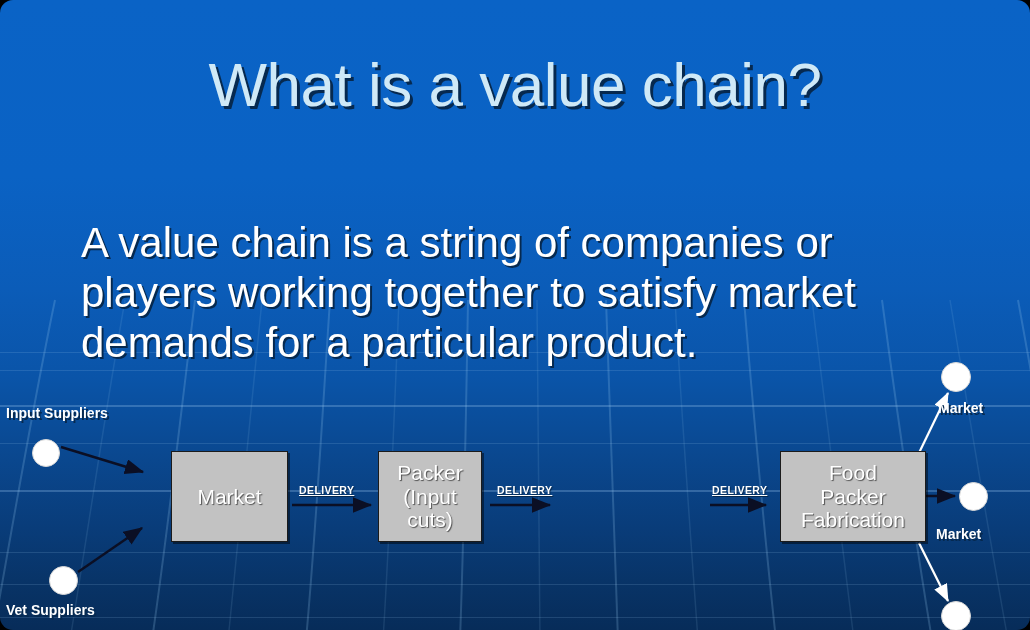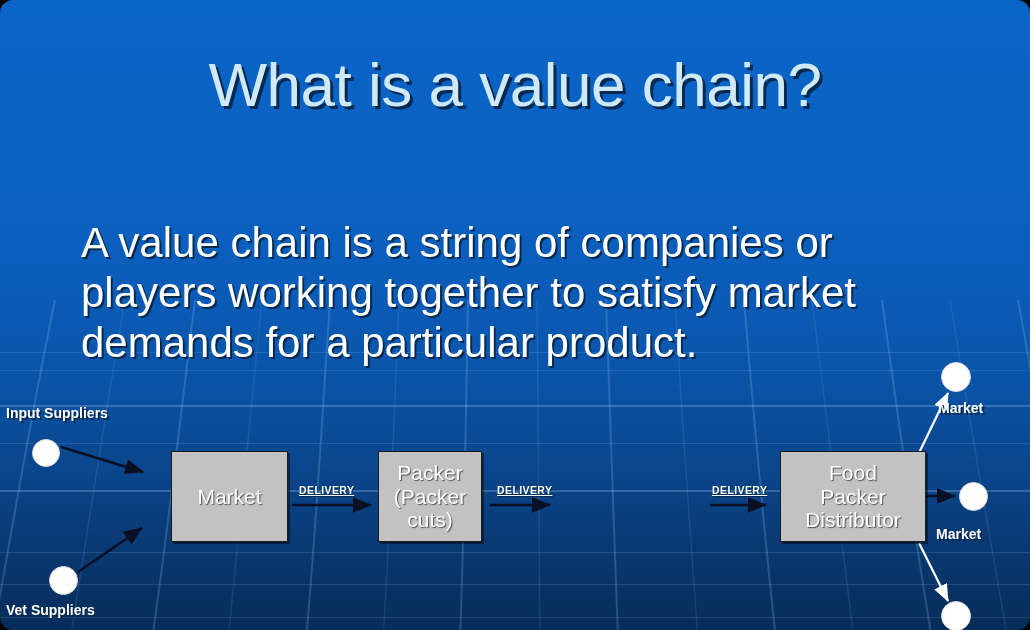--- a/index.html
+++ b/index.html
@@ -198,31 +198,31 @@
       <line x1="919" y1="543" x2="948" y2="601" stroke="#ffffff" stroke-width="2.2" marker-end="url(#ah-white)"></line>
     </svg>
 
     <div class="proc-box" style="left:171px; top:451px; width:117px; height:91px;">
       <span>Market</span>
     </div>
 
     <div class="proc-box" style="left:378px; top:451px; width:104px; height:91px;">
       <span>
         <span>Packer</span><br>
-        <span>(Packer</span><br>
+        <span>(Input</span><br>
         <span>cuts)</span>
       </span>
     </div>
 
 
     <div class="proc-box" style="left:772px; top:451px; width:146px; height:91px;margin-left:8px;">
       <span>
         <span>Food</span><br>
         <span>Packer</span><br>
-        <span>Distributor</span>
+        <span>Fabrication</span>
       </span>
     </div>
 
     <div class="delivery-label" style="left:299px; top:484px;">DELIVERY</div>
     <div class="delivery-label" style="left:497px; top:484px;">DELIVERY</div>
     <div class="delivery-label" style="left:712px; top:484px;">DELIVERY</div>
 
     <div class="node-dot" style="left:32px; top:439px; width:26px; height:26px;"></div>
     <div class="node-label" style="left:6px; top:405px;">Input Suppliers</div>
 

